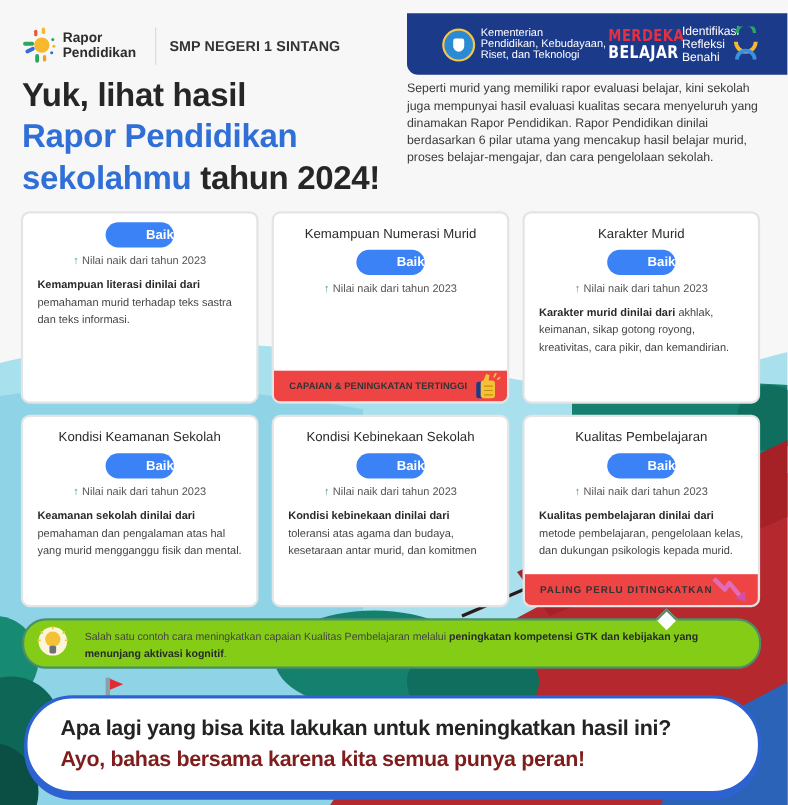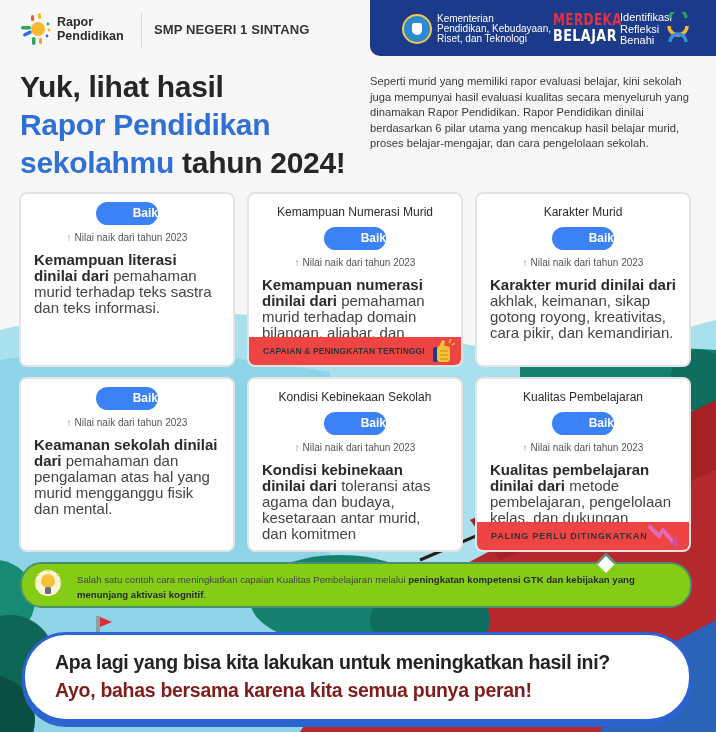--- a/index.html
+++ b/index.html
@@ -9,21 +9,21 @@
     background: #f7f7f8;
     position: relative;
     color: #2b2b2b;
   }
   
   .bg { position: absolute; inset: 0; z-index: 0; overflow: hidden; }
   .bg svg { position: absolute; left: 0; top: 0; }
 
   
   .header {
-    position: absolute; left: 0; top: 0; width: 716px; height: 58px;
+    position: absolute; left: 0; top: 12px; width: 716px; height: 58px;
     z-index: 2;
   }
   .header-left {
     position: absolute; left: 0; top: 0; width: 370px; height: 58px;
     display: flex; align-items: center;
   }
   .rp-logo { position: absolute; left: 19px; top: 12px; width: 36px; height: 34px; }
   .rp-logo-text {
     position: absolute; left: 57px; top: 15px;
     font-size: 12.5px; font-weight: bold; line-height: 14px; color: #2c2c2c;
@@ -86,21 +86,21 @@
   .badge {
     display: block; width: 62px; height: 23px; margin: 8px auto 0;
     background: #3b82f6; border-radius: 12px; color: #fff;
     font-size: 12px; font-weight: bold; text-align: right; line-height: 23px;
   }
   .trend {
     text-align: center; font-size: 10px; color: #555; margin-top: 7px;
   }
   .trend .arrow { color: #4a9d72; font-weight: bold; margin-right: 3px; }
   .desc {
-    margin: 9px 12px 0 13px; font-size: 15px; line-height: 16px; color: #444;
+    margin: 9px 12px 0 13px; font-size: 10px; line-height: 16px; color: #444;
   }
   .desc b { color: #2a2a2a; }
   .card-footer {
     position: absolute; left: 0; bottom: 0; width: 100%; height: 28px;
     background: #ef4444; font-size: 8.5px; font-weight: bold; color: #333;
     line-height: 28px; padding-left: 14px; letter-spacing: 0.1px;
   }
   .card-footer .ficon { position: absolute; right: 6px; top: 2px; width: 26px; height: 24px; }
   .card-footer.need { letter-spacing: 0.8px; font-size: 9px; }
 
@@ -221,21 +221,20 @@
 <div class="card" style="left:19px; top:192px;">
   <span class="badge">Baik</span>
   <div class="trend"><span class="arrow">↑</span><span>Nilai naik dari tahun 2023</span></div>
   <div class="desc"><b>Kemampuan literasi dinilai dari</b><span> pemahaman murid terhadap teks sastra dan teks informasi.</span></div>
 </div>
 
 <div class="card" style="left:247px; top:192px;">
   <div class="card-title">Kemampuan Numerasi Murid</div>
   <span class="badge">Baik</span>
   <div class="trend"><span class="arrow">↑</span><span>Nilai naik dari tahun 2023</span></div>
-  <div class="desc"><b>Kemampuan numerasi dinilai dari</b><span> pemahaman murid terhadap domain bilangan, aljabar, dan geometri.</span></div>
   <div class="card-footer">
     <span>CAPAIAN &amp; PENINGKATAN TERTINGGI</span>
     <svg class="ficon" viewBox="0 0 26 24">
       <rect x="4" y="8" width="6" height="15" rx="2" fill="#1c3a8a"></rect>
       <rect x="8" y="7" width="13" height="16" rx="3" fill="#f5c236"></rect>
       <path d="M10 8 L13 1 L16 2 L15 8 Z" fill="#f5c236"></path>
       <line x1="11" y1="12" x2="19" y2="12" stroke="#c98d12" stroke-width="1"></line>
       <line x1="11" y1="16" x2="19" y2="16" stroke="#c98d12" stroke-width="1"></line>
       <line x1="11" y1="20" x2="19" y2="20" stroke="#c98d12" stroke-width="1"></line>
       <line x1="20" y1="4" x2="22" y2="0" stroke="#f5c236" stroke-width="1.5"></line>
@@ -245,20 +244,21 @@
 </div>
 
 <div class="card" style="left:475px; top:192px;">
   <div class="card-title">Karakter Murid</div>
   <span class="badge">Baik</span>
   <div class="trend"><span class="arrow">↑</span><span>Nilai naik dari tahun 2023</span></div>
   <div class="desc"><b>Karakter murid dinilai dari</b><span> akhlak, keimanan, sikap gotong royong, kreativitas, cara pikir, dan kemandirian.</span></div>
 </div>
 
 <div class="card" style="left:19px; top:377px;">
+  <div class="card-title">Kondisi Keamanan Sekolah</div>
   <span class="badge">Baik</span>
   <div class="trend"><span class="arrow">↑</span><span>Nilai naik dari tahun 2023</span></div>
   <div class="desc"><b>Keamanan sekolah dinilai dari</b><span> pemahaman dan pengalaman atas hal yang murid mengganggu fisik dan mental.</span></div>
 </div>
 
 <div class="card" style="left:247px; top:377px;">
   <div class="card-title">Kondisi Kebinekaan Sekolah</div>
   <span class="badge">Baik</span>
   <div class="trend"><span class="arrow">↑</span><span>Nilai naik dari tahun 2023</span></div>
   <div class="desc"><b>Kondisi kebinekaan dinilai dari</b><span> toleransi atas agama dan budaya, kesetaraan antar murid, dan komitmen</span></div>

